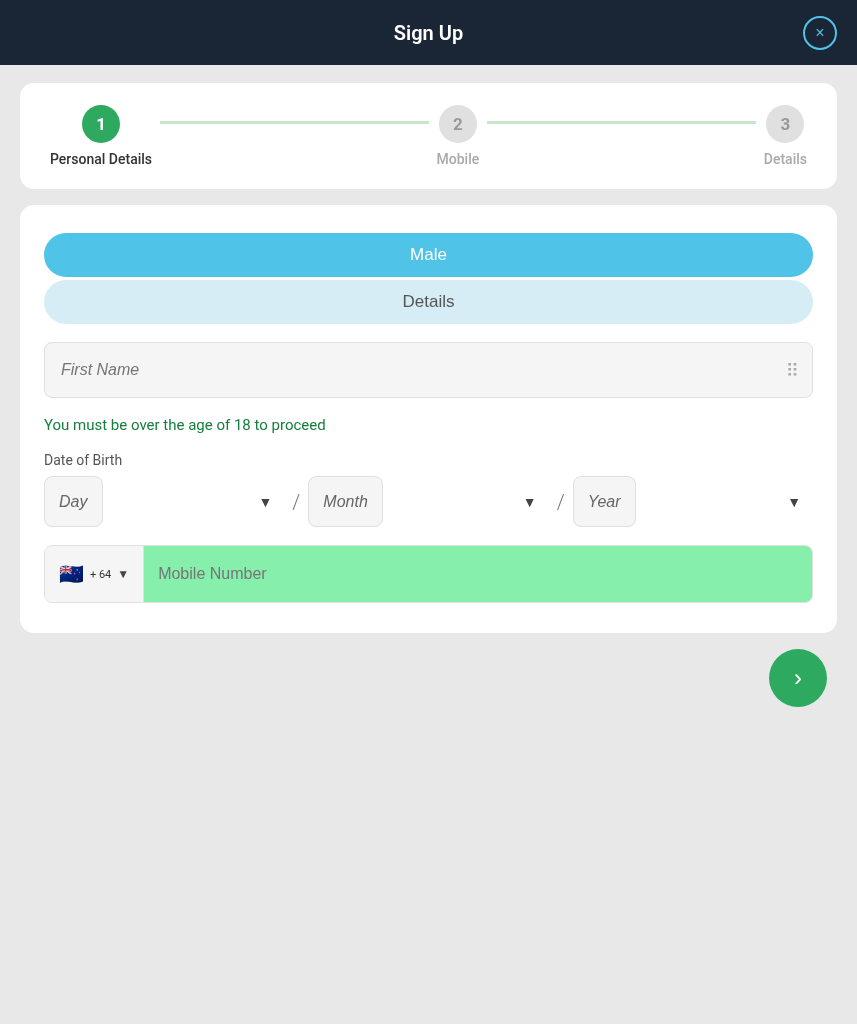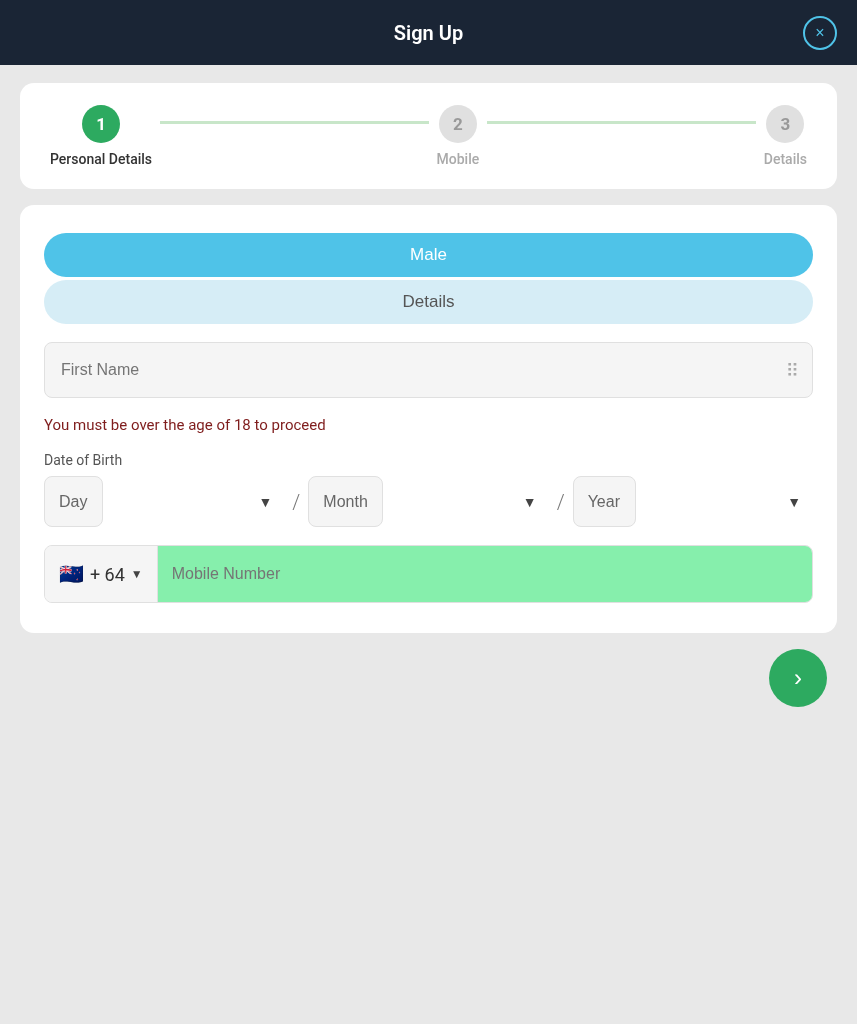--- a/index.html
+++ b/index.html
@@ -163,21 +163,21 @@
       right: 14px;
       top: 50%;
       transform: translateY(-50%);
       color: #aaa;
       font-size: 18px;
     }
 
     
     .age-text {
       font-size: 15px;
-      color: #7f1d1d;
+      color: #15803d;
     }
 
     
     .dob-label {
       font-size: 14px;
       color: #555;
       margin-bottom: -10px;
     }
     .dob-row {
       display: flex;
@@ -190,20 +190,21 @@
       border: 1.5px solid #e0e0e0;
       border-radius: 8px;
       padding: 16px 14px;
       font-size: 16px;
       color: #666;
       appearance: none;
       -webkit-appearance: none;
       outline: none;
       cursor: pointer;
       position: relative;
+      font-style: italic;
     }
     .dob-select-wrapper {
       flex: 1;
       position: relative;
     }
     .dob-chevron {
       position: absolute;
       right: 12px;
       top: 50%;
       transform: translateY(-50%);
@@ -232,21 +233,21 @@
       gap: 6px;
       padding: 16px 14px;
       border-right: 1.5px solid #e0e0e0;
       cursor: pointer;
       background: #f5f5f5;
     }
     .flag-emoji {
       font-size: 20px;
     }
     .phone-code {
-      font-size: 18px;
+      font-size: 11px;
       color: #333;
     }
     .phone-chevron {
       font-size: 12px;
       color: #444;
     }
     .phone-input {
       flex: 1;
       background: #86efac;
       border: none;
@@ -311,21 +312,21 @@
 
   <div class="form-card">
 
     <div class="gender-toggle">
       <button class="gender-btn selected">Male</button>
       <button class="gender-btn unselected">Details</button>
     </div>
 
 
     <div class="input-wrapper">
-      <input class="input-field" type="text" style="padding-right: 50px;" placeholder="First Name">
+      <input class="input-field" type="text" style="padding-right: 50px; font-style: italic;" placeholder="First Name">
       <span class="input-icon">⠿</span>
     </div>
 
 
     <p class="age-text">You must be over the age of 18 to proceed</p>
 
     <p class="dob-label">Date of Birth</p>
 
     <div class="dob-row">
       <div class="dob-select-wrapper">

